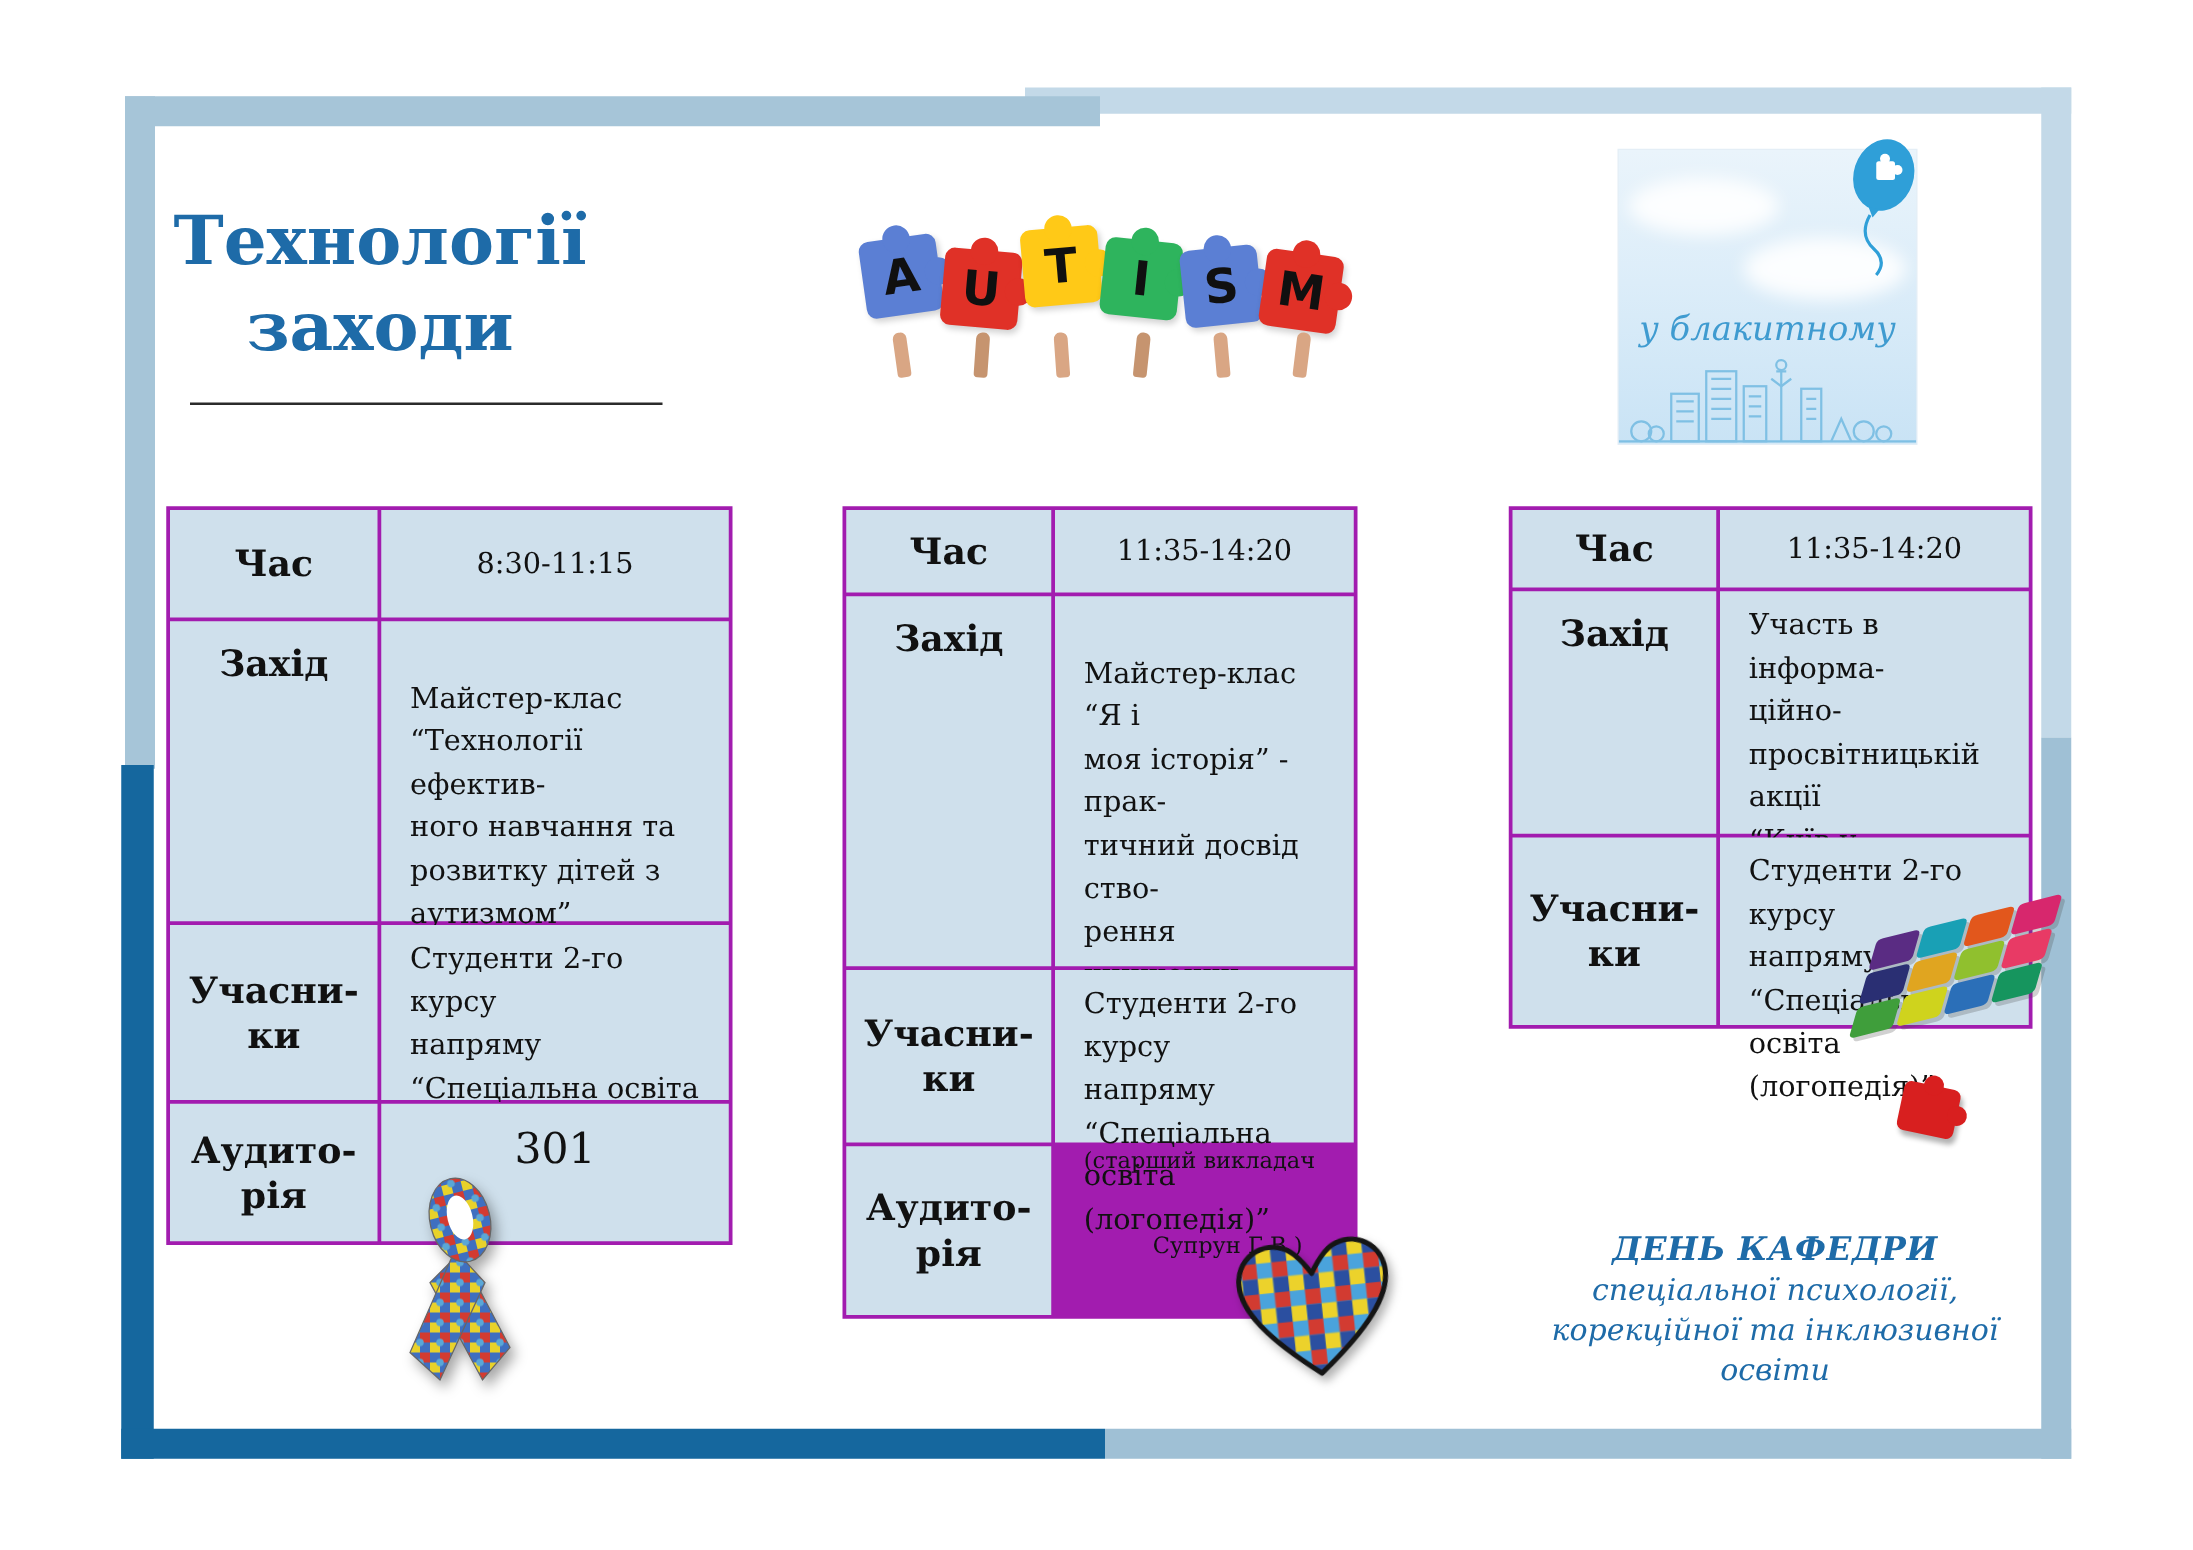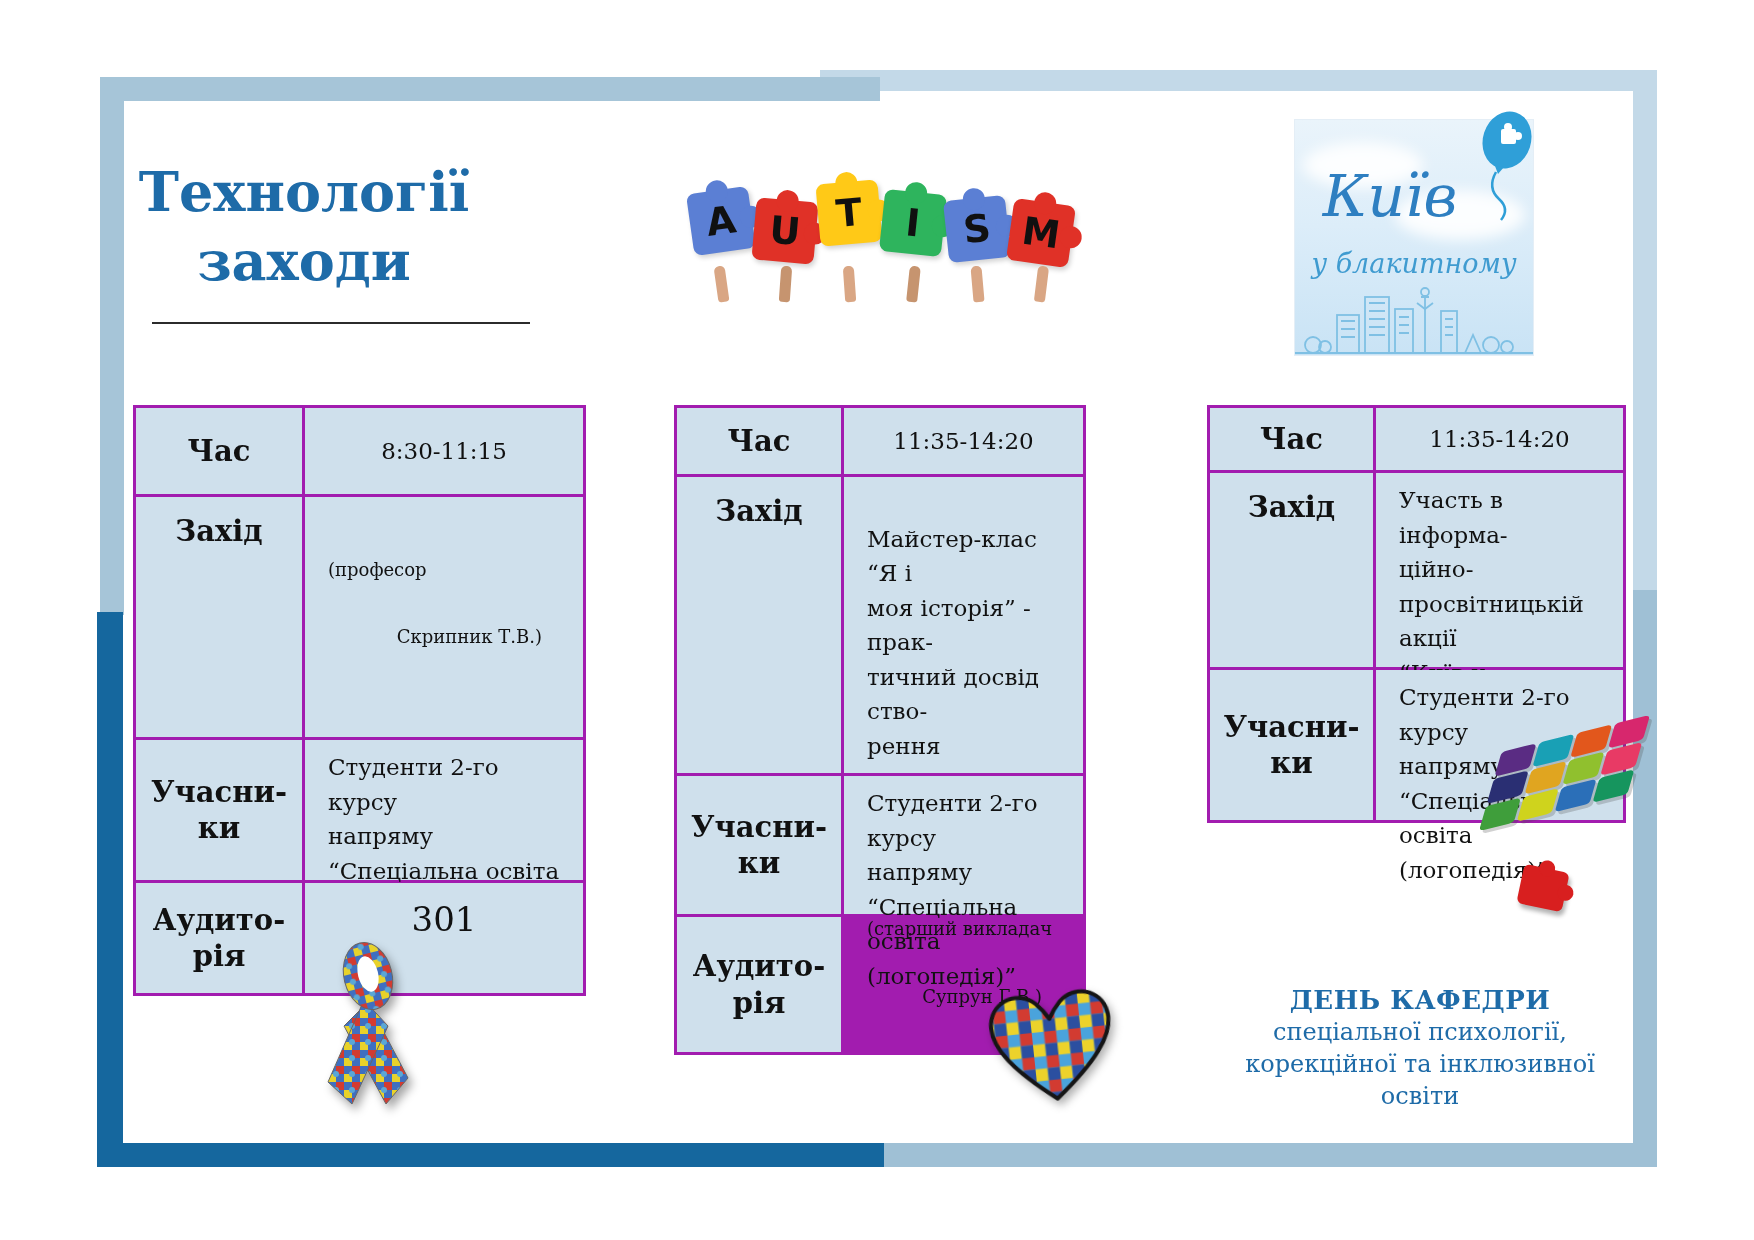--- a/index.html
+++ b/index.html
@@ -89,21 +89,21 @@
   .loose-piece{left:1520px;top:868px;width:46px;height:40px;background:#d81f1f;
             border-radius:6px;transform:rotate(12deg);position:absolute;
             box-shadow:3px 4px 4px rgba(0,0,0,.3);}
   .loose-piece::before{content:"";position:absolute;top:-8px;left:50%;margin-left:-8px;
             width:16px;height:16px;border-radius:50%;background:inherit;}
   .loose-piece::after{content:"";position:absolute;right:-8px;top:50%;margin-top:-8px;
             width:16px;height:16px;border-radius:50%;background:inherit;}
 
   
   .dept-block{left:1230px;top:983px;width:380px;text-align:center;color:#1e6ba8;
-              line-height:1.32;}
+              font-style:italic;line-height:1.32;}
   .dept-title{font-weight:bold;font-size:26px;letter-spacing:.5px;}
   .dept-line{font-size:24px;}
 </style>
 </head>
 <body>
 
 <div class="abs strip-top-right"></div>
 <div class="abs band-right-light"></div>
 <div class="abs band-right-medium"></div>
 <div class="abs bar-bottom-medium"></div>
@@ -127,21 +127,20 @@
   <span class="hand h2"></span>
   <span class="hand h3"></span>
   <span class="hand h4"></span>
   <span class="hand h5"></span>
   <span class="hand h6"></span>
 </div>
 
 <div class="abs kyiv-logo">
   <div class="cloud c1"></div>
   <div class="cloud c2"></div>
-  <div class="kyiv-title">Київ</div>
   <div class="kyiv-subtitle">у блакитному</div>
   <svg class="balloon" width="80" height="115" viewBox="0 0 80 115">
     <ellipse cx="42" cy="32" rx="24" ry="29" fill="#2f9fd8" transform="rotate(18 42 32)"></ellipse>
     <g fill="#ffffff">
       <rect x="36" y="21" width="15" height="15" rx="2"></rect>
       <circle cx="43" cy="19" r="4"></circle>
       <circle cx="53" cy="28" r="4"></circle>
     </g>
     <path d="M30 58 l9 1 -6 7 z" fill="#2f9fd8"></path>
     <path d="M31 64 q-9 16 3 27 q11 10 2 21" stroke="#2f9fd8" stroke-width="2.5" fill="none"></path>
@@ -167,20 +166,25 @@
       <path d="M0 70 H238"></path>
     </g>
   </svg>
 </div>
 
 <div class="tbl tbl1">
   <div class="cell lbl">Час</div>
   <div class="cell val center">8:30-11:15</div>
   <div class="cell lbl top">Захід</div>
   <div class="cell val">
+    <span>Майстер-клас
+“Технології ефектив-
+ного навчання та
+розвитку дітей з
+аутизмом”</span>
     <div class="note-left">(професор</div>
     <div class="note-right">Скрипник Т.В.)</div>
   </div>
   <div class="cell lbl">Учасни-
 ки</div>
   <div class="cell val">Студенти 2-го курсу
 напряму
 “Спеціальна освіта
 (логопедія)”</div>
   <div class="cell lbl">Аудито-

